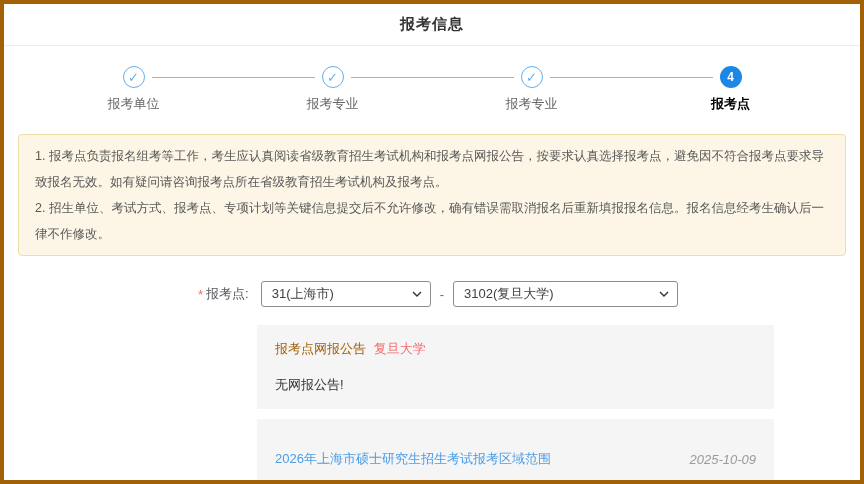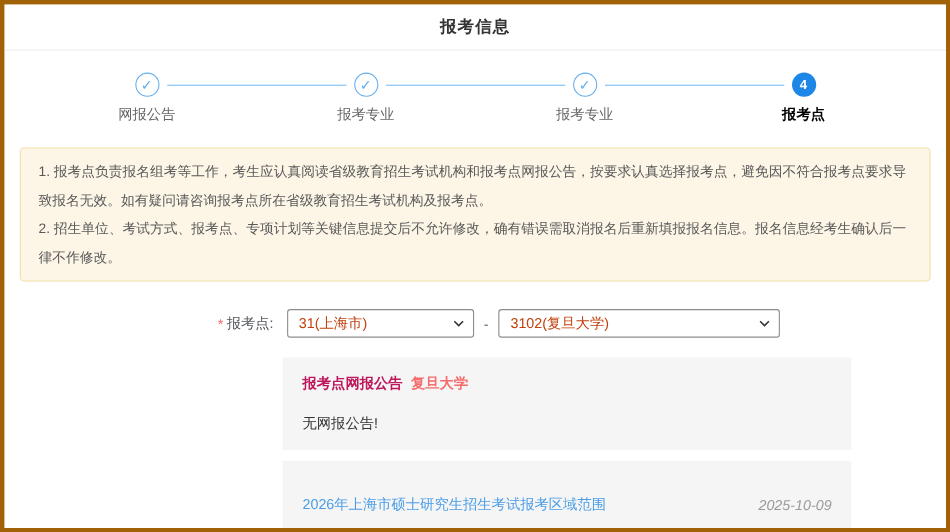--- a/index.html
+++ b/index.html
@@ -20,52 +20,52 @@
   .step.current .step-label { color:#000000; font-weight:bold; }
   .step:not(:last-child)::after { content:""; position:absolute; top:11px; left:calc(50% + 18px); right:calc(-50% + 18px); height:1px; background:#7bbdf2; }
 
   
   .notice { margin:21px 14px 0 14px; background:#fdf6e7; border:1px solid #f1dda8; border-radius:4px; padding:8px 16px; font-size:12.5px; line-height:26px; color:#595959; }
 
   
   .form-row { margin-top:25px; padding-left:194px; display:flex; align-items:center; font-size:13px; color:#55585c; }
   .required-mark { color:#f56c6c; margin-right:3px; font-size:13px; }
   .form-label { margin-right:12px; }
-  .select { height:26px; border:1px solid #8d8d8d; border-radius:3px; background:#fff; display:flex; align-items:center; justify-content:space-between; padding:0 8px 0 10px; font-size:13px; color:#c2410c; cursor:pointer; }
+  .select { height:26px; border:1px solid #8d8d8d; border-radius:3px; background:#fff; display:flex; align-items:center; justify-content:space-between; padding:0 8px 0 10px; font-size:13px; color:#404040; cursor:pointer; }
   .select-province { width:170px; }
-  .select-site { width:256px; }
+  .select-site { width:225px; }
   .caret { width:10px; height:10px; flex:none; }
   .caret svg { display:block; }
   .separator { margin:0 9px; color:#666; }
 
   
   .panel { margin-left:253px; width:517px; background:#f5f5f6; padding:15px 18px; font-size:13px; }
   .panel-site { margin-top:18px; }
   .panel-province { margin-top:10px; }
-  .panel-title { font-weight:bold; color:#be185d; }
-  .red-name { color:#f56c6c; font-weight:bold; margin-left:4px; }
+  .panel-title { font-weight:normal; color:#a16207; }
+  .red-name { color:#f56c6c; font-weight:normal; margin-left:4px; }
   .empty-text { margin-top:18px; color:#333; }
   .ann-row { display:flex; justify-content:space-between; align-items:center; margin-top:9px; }
   .ann-row.first { margin-top:16px;justify-content:space-between; }
   .ann-link { color:#4a9de6; text-decoration:none; cursor:pointer; }
   .ann-date { color:#9a9a9a;font-style:italic; }
 </style>
 </head>
 <body>
 
 <div class="page">
 
   <div class="header">
     <div class="page-title">报考信息</div>
   </div>
 
   <div class="stepper">
     <div class="step done">
       <div class="circle">✓</div>
-      <div class="step-label">网报公告</div>
+      <div class="step-label">报考单位</div>
     </div>
     <div class="step done">
       <div class="circle">✓</div>
       <div class="step-label">报考专业</div>
     </div>
     <div class="step done">
       <div class="circle">✓</div>
       <div class="step-label">报考专业</div>
     </div>
     <div class="step current">

